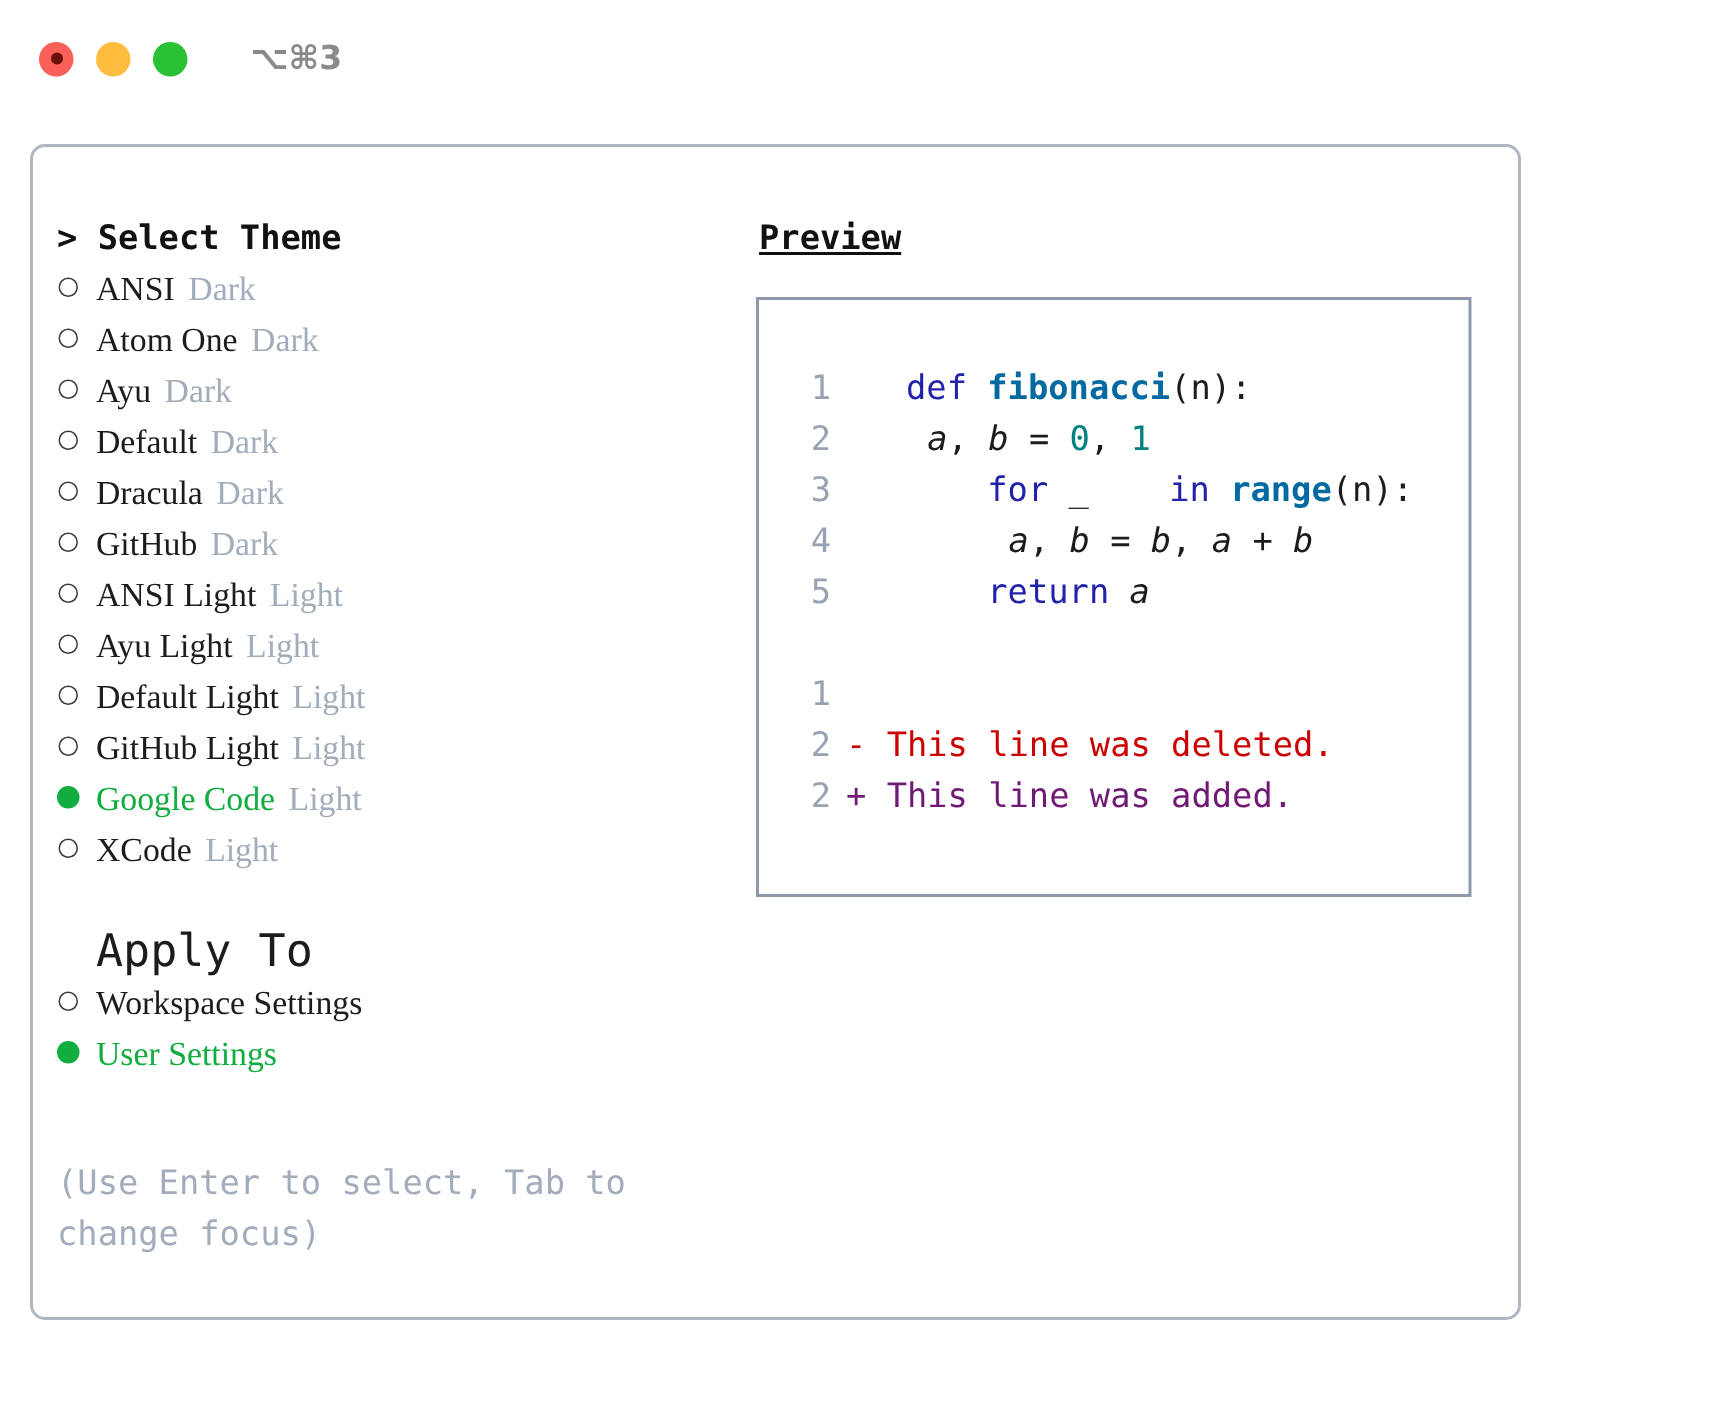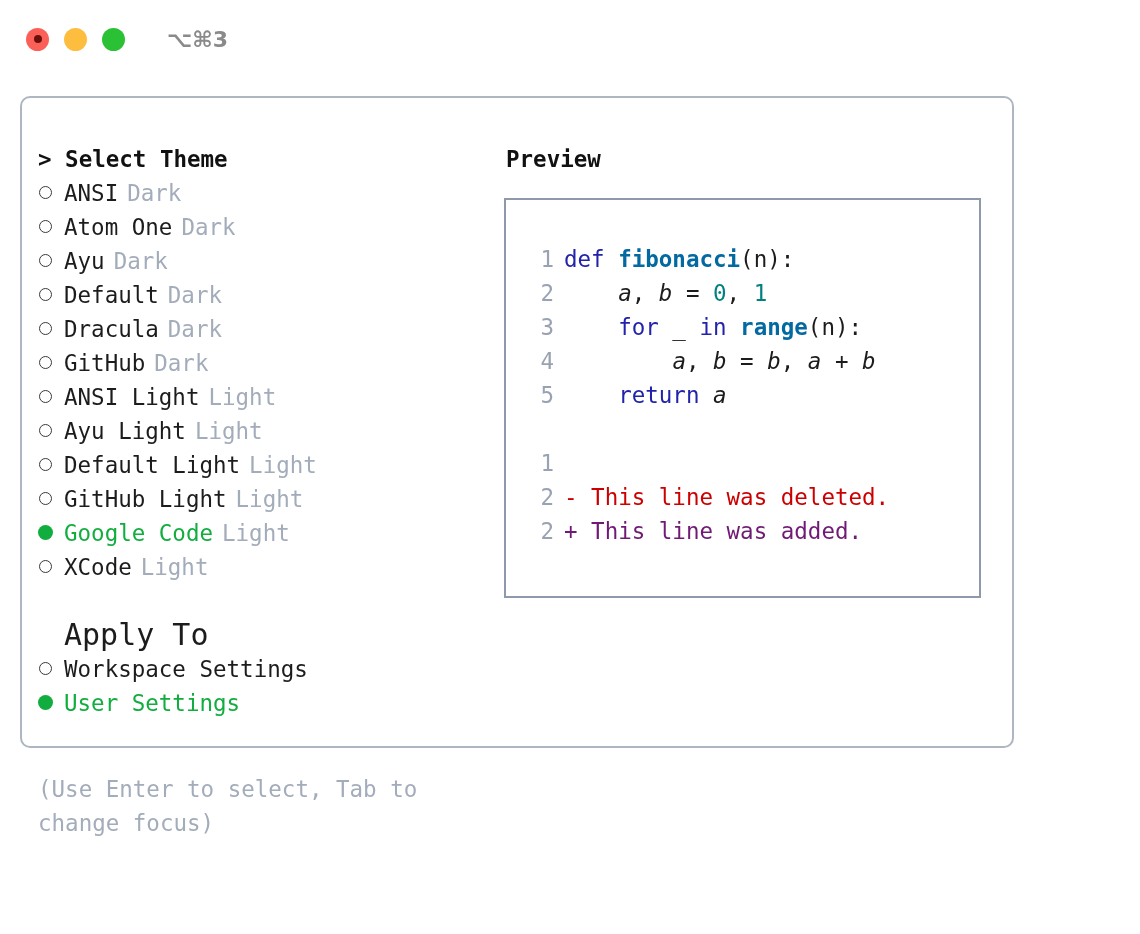--- a/index.html
+++ b/index.html
@@ -49,21 +49,21 @@
     font-size: 22px;
     font-weight: 700;
     color: #8a8a8a;
     letter-spacing: 0px;
   }
 
   
   .card {
     position: absolute;
     left: 20px; top: 96px;
-    width: 994px; height: 652px;
+    width: 994px; height: 784px;
     border: 2px solid #aeb6c2;
     border-radius: 10px;
     background: #ffffff;
   }
 
   .card-inner {
     position: relative;
     width: 100%; height: 100%;
     padding: 44px 0 0 16px;
   }
@@ -83,20 +83,21 @@
 
   .opt-list { margin-top: 0px; }
 
   .opt-row {
     display: flex;
     align-items: baseline;
     height: 34px;
     font-size: 22.5px;
     line-height: 34px;
     white-space: pre;
+    font-family: Liberation Serif, serif;
   }
   .marker {
     display: inline-block;
     width: 26px;
     flex: none;
     position: relative;
   }
   .marker .glyph-hollow {
     position: absolute;
     left: 1px; top: -15px;
@@ -139,20 +140,21 @@
     width: 410px;
   }
 
   
   .preview-title {
     font-size: 22.5px;
     font-weight: 700;
     color: #111111;
     line-height: 34px;
     margin-left: 2px;
+    text-decoration: underline;
   }
 
   .preview-box {
     margin-top: 22px;
     width: 477px;
     height: 400px;
     border: 2px solid #8e99ab;
     background: #ffffff;
     padding: 42px 0 0 22px;
   }
@@ -167,21 +169,21 @@
     display: inline-block;
     width: 26px;
     text-align: right;
     color: #98a2b3;
     flex: none;
   }
   .codetext { padding-left: 10px; }
 
   .blank-line { height: 34px; }
 
-  .tok-kw   { color: #2222aa; }
+  .tok-kw   { color: #2222aa; margin-left: 40px; }
   .tok-fn   { color: #0369a1; font-weight: bold; }
   .tok-num  { color: #008080; }
   .tok-var  { color: #1c1c1c; font-style: italic; }
   .tok-pln  { color: #1c1c1c; }
   .tok-ctx  { color: #8a8a8a; font-style: italic; }
   .tok-del  { color: #cc0000; }
   .tok-add  { color: #701a75; }
 </style>
 </head>
 <body>

